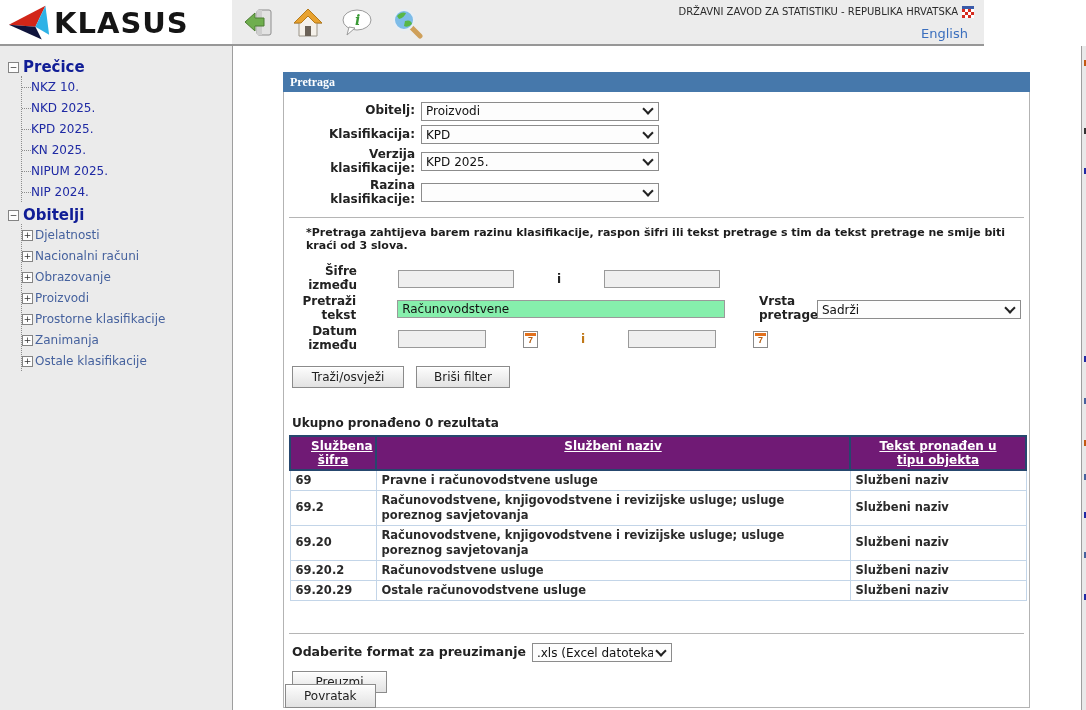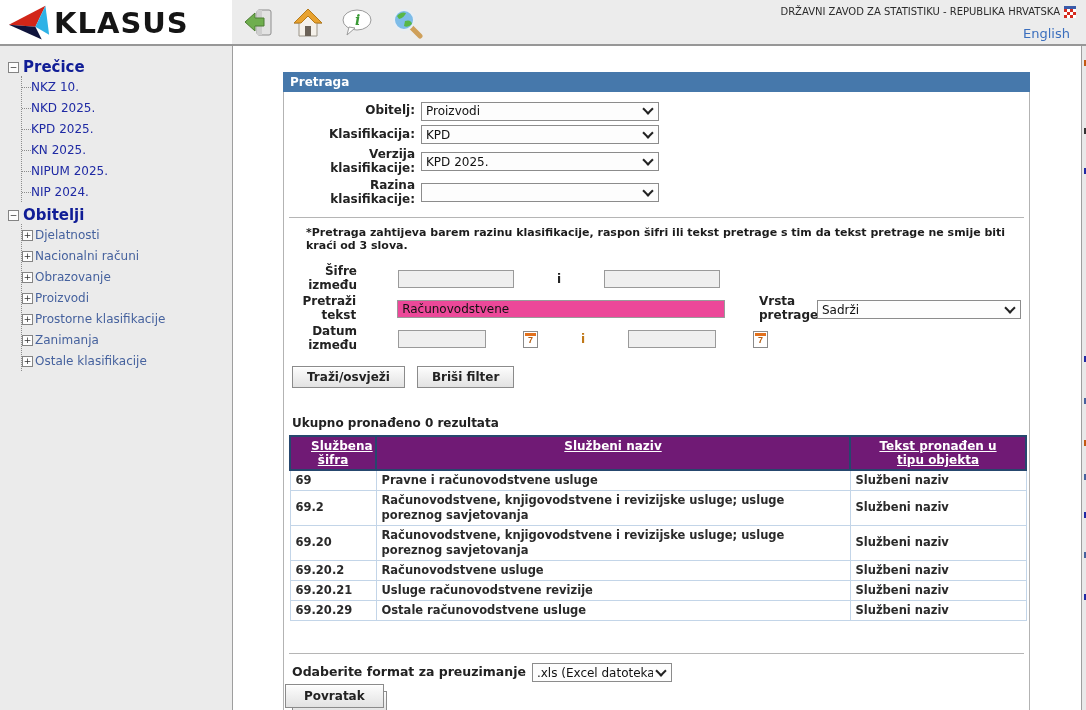--- a/index.html
+++ b/index.html
@@ -3,21 +3,21 @@
 <meta charset="utf-8">
 <style>
   * { box-sizing: border-box; }
   html,body { margin:0; padding:0; }
   body {
     width:1086px; height:710px; position:relative; overflow:hidden;
     font-family:"DejaVu Sans", sans-serif; background:#ffffff; color:#222;
   }
 
   
-  .topbar { position:absolute; left:0; top:0; width:1086px; height:46px;
+  .topbar { position:absolute; left:0; top:0; width:984px; height:46px;
             background:#ececec; border-bottom:2px solid #979797; }
   .topbar-left { position:absolute; left:0; top:0; width:232px; height:44px; background:#ffffff; }
   .logo { position:absolute; left:8px; top:4px; display:flex; align-items:center; cursor:pointer; }
   .logo-text { font-size:29px; font-weight:bold; color:#151515; letter-spacing:1px; margin-left:4px; }
   .tool-icon { position:absolute; top:7px; width:32px; height:32px; cursor:pointer; }
   .org-title { position:absolute; top:6px; right:26px; font-size:10px; color:#2b2b2b; white-space:nowrap; }
   .flag { position:absolute; top:6px; right:9px; }
   .lang-link { position:absolute; top:26px; right:16px; font-size:13px; color:#3b6fbe; cursor:pointer; }
 
   
@@ -35,21 +35,21 @@
   .tree-children .exp { margin-right:2px; }
 
   
   .right-sliver { position:absolute; left:1081px; top:46px; width:5px; height:664px;
                   background:#e9e9e9; border-left:1px solid #9e9e9e; overflow:hidden; }
   .frag { position:absolute; left:2px; width:3px; height:6px; }
 
   
   .panel { position:absolute; left:283px; top:72px; width:747px; }
   .panel-header { height:20px; background:#4678ab; color:#fff; font-size:12px; font-weight:bold;
-                  padding:3px 0 0 7px; }
+                  padding:3px 0 0 7px;font-family:Liberation Serif, serif; }
   .panel-body { background:#fff; border:1px solid #b3b3b3; border-top:none; padding:8px 0 14px 0; position:relative; }
 
   .form-row { display:flex; align-items:center; margin-bottom:3px; }
   .form-label { width:137px; text-align:right; font-size:12px; font-weight:bold; padding-right:6px; }
   .sel { position:relative; display:inline-block; }
   .sel select {
     appearance:none; -webkit-appearance:none; font-family:"DejaVu Sans",sans-serif;
     font-size:12px; height:19px; border:1px solid #8c8c8c; background:#fdfdfd;
     padding:0 18px 0 4px; border-radius:0; color:#111; width:100%;
   }
@@ -64,32 +64,32 @@
 
   .mid-row { display:flex; align-items:center; margin:0 8px 0 18px; min-height:30px;gap:34px; }
   .mid-label { width:62px; text-align:right; font-size:12px; font-weight:bold; line-height:1.15;
                padding-right:7px; }
   .txt-input { font-family:"DejaVu Sans",sans-serif; font-size:12px; height:18px;
                border:1px solid #9a9a9a; background:#efefef; padding:0 4px; color:#111; }
   .sifra-input { width:116px; }
   .and-sep { font-size:12px; font-weight:bold; margin:0 9px; }
   .and-dark { color:#222; }
   .and-orange { color:#c07818; }
-  .pretrazi-input { width:333px; background:#ec4899; }
+  .pretrazi-input { width:333px; background:#86efac; }
   .vrsta-group { margin-left:auto; display:flex; align-items:center; }
   .vrsta-label { width:58px; font-size:12px; font-weight:bold; line-height:1.15; padding-right:10px; }
   .sel-vrsta { width:204px; }
   .date-input { width:88px; background:#efefef; }
   .cal-btn { width:15px; height:17px; border:1px solid #8a8a8a; background:#fff; margin-left:3px;
              position:relative; font-size:9px; font-weight:bold; color:#b35b10; text-align:center;
              line-height:15px; cursor:pointer; padding:0; }
   .cal-btn::before { content:""; position:absolute; left:1px; right:1px; top:1px; height:3px; background:#e2711d; }
   .cal-btn span { position:relative; top:1px; }
 
-  .btn { font-family:"DejaVu Sans",sans-serif; font-size:12px; font-weight:bold; color:#222;
+  .btn { font-family:"DejaVu Sans",sans-serif; font-size:12px; font-weight:normal; color:#222;
          background:linear-gradient(#fdfdfd,#e2e2e2); border:1px solid #8b8b8b; border-radius:0;
          box-shadow:inset 0 1px 0 #fff; padding:3px 14px; cursor:pointer; }
   .btn-row { margin:12px 0 0 8px; display:flex; gap:12px; }
   .btn-search { min-width:112px; }
   .btn-clear { min-width:94px; }
 
   .summary { font-size:12px; font-weight:bold; margin:28px 0 5px 8px; }
 
   .results-table { border-collapse:collapse; margin-left:5px; width:736px; table-layout:fixed; }
   .results-table th {
@@ -358,25 +358,20 @@
             <td>Računovodstvene, knjigovodstvene i revizijske usluge; usluge poreznog savjetovanja</td>
             <td>Službeni naziv</td>
           </tr>
 
           <tr>
             <td>69.20.2</td>
             <td>Računovodstvene usluge</td>
             <td>Službeni naziv</td>
           </tr>
 
-          <tr>
-            <td>69.20.21</td>
-            <td>Usluge računovodstvene revizije</td>
-            <td>Službeni naziv</td>
-          </tr>
 
           <tr>
             <td>69.20.29</td>
             <td>Ostale računovodstvene usluge</td>
             <td>Službeni naziv</td>
           </tr>
         </tbody>
     </table>
 
     <hr class="rule" style="margin-top:32px">

